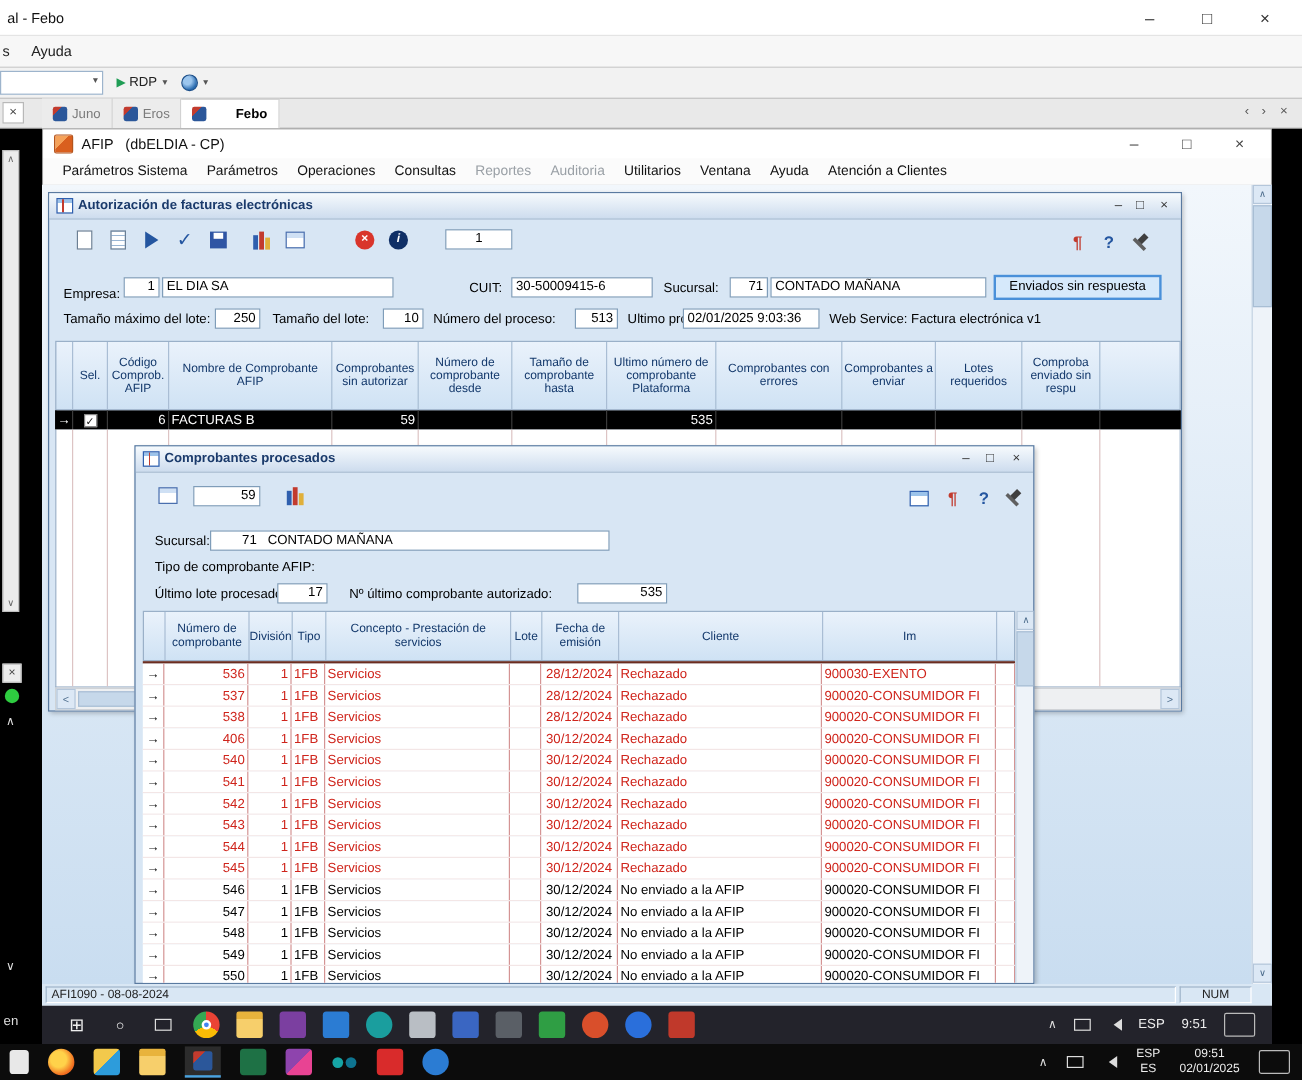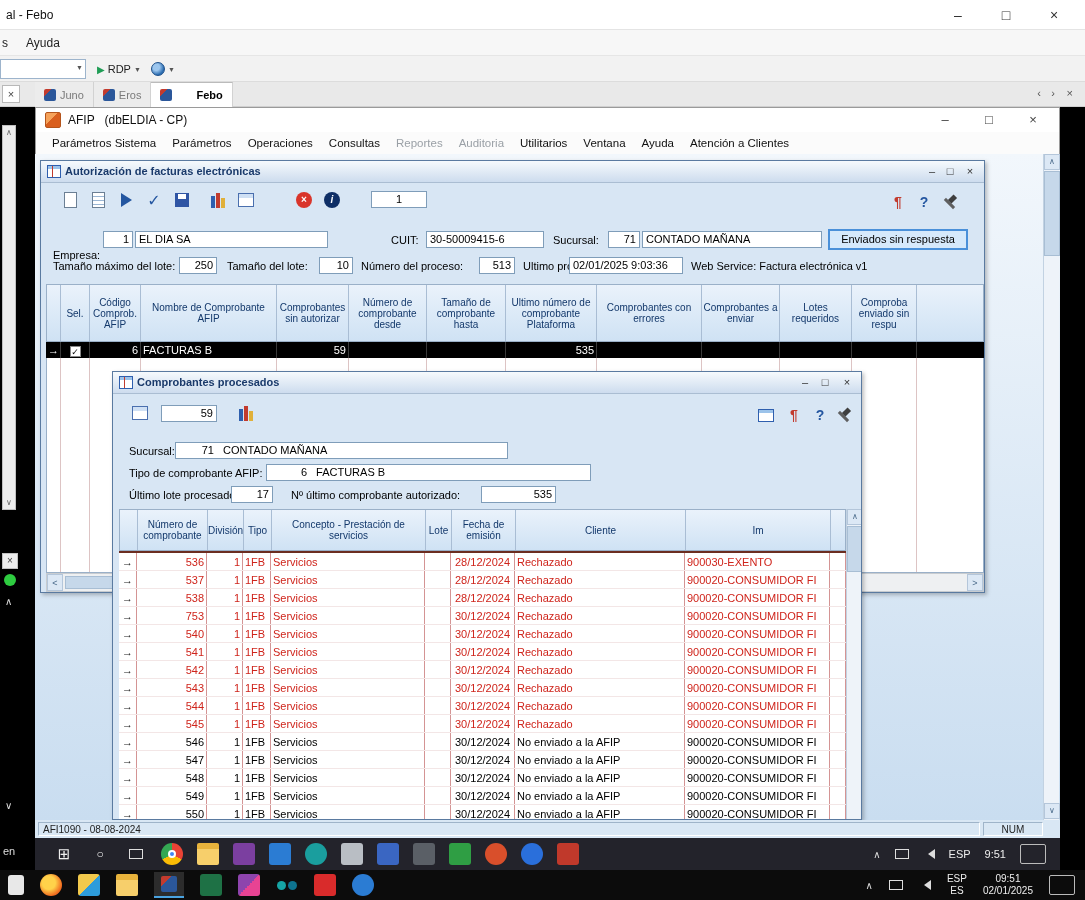--- a/index.html
+++ b/index.html
@@ -272,21 +272,21 @@
     <span class="icoBtn" style="left:870px;top:28px">
         <span class="ic-help">?</span>
       </span>
     <span class="icoBtn" style="left:896px;top:28px">
         <span class="ic-gavel">
           <i class="h1"></i>
           <i class="h2"></i>
         </span>
       </span>
 
-    <span class="lb" style="left:12px;top:88px">Empresa:</span>
+    <span class="lb" style="left:12px;top:78px">Empresa:</span>
     <span class="tf num" style="left:62px;top:70px;width:30px">1</span>
     <span class="tf" style="left:94px;top:70px;width:193px">EL DIA SA</span>
     <span class="lb" style="left:350px;top:73px">CUIT:</span>
     <span class="tf" style="left:385px;top:70px;width:118px">30-50009415-6</span>
     <span class="lb" style="left:512px;top:73px">Sucursal:</span>
     <span class="tf num" style="left:567px;top:70px;width:32px">71</span>
     <span class="tf" style="left:601px;top:70px;width:180px">CONTADO MAÑANA</span>
     <span class="btn-def" style="left:787px;top:68px;width:140px;height:21px;line-height:17px">Enviados sin respuesta</span>
 
     <span class="lb" style="left:12px;top:99px">Tamaño máximo del lote:</span>
@@ -389,24 +389,20 @@
           <i class="h2"></i>
         </span>
       </span>
 
     <span class="lb" style="left:16px;top:73px">Sucursal:</span>
     <span class="tf" style="left:62px;top:70px;width:333px;padding:0">
       <span style="display:inline-block;width:38px;text-align:right">71</span>
       <span style="display:inline-block;padding-left:6px">CONTADO MAÑANA</span>
     </span>
     <span class="lb" style="left:16px;top:95px">Tipo de comprobante AFIP:</span>
-    <span class="tf" style="left:153px;top:92px;width:325px;padding:0">
-      <span style="display:inline-block;width:40px;text-align:right">6</span>
-      <span style="display:inline-block;padding-left:6px">FACTURAS B</span>
-    </span>
     <span class="lb" style="left:16px;top:117px">Último lote procesado:</span>
     <span class="tf num" style="left:118px;top:114px;width:42px">17</span>
     <span class="lb" style="left:178px;top:117px">Nº último comprobante autorizado:</span>
     <span class="tf num" style="left:368px;top:114px;width:75px">535</span>
 
     <div class="g2 ghead abs" style="left:6px;top:137px;height:42px">
       <div class="hc"></div>
 
     <div class="hc">Número de comprobante</div>
         <div class="hc">División</div>
@@ -454,21 +450,21 @@
           <div class="c">Servicios</div>
           <div class="c num"></div>
           <div class="c ctr">28/12/2024</div>
           <div class="c">Rechazado</div>
           <div class="c">900020-CONSUMIDOR FI</div>
           <div class="c"></div>
         </div>
 
         <div class="g2 prow red">
           <div class="c mk">→</div>
-          <div class="c num">753</div>
+          <div class="c num">406</div>
           <div class="c num">1</div>
           <div class="c">1FB</div>
           <div class="c">Servicios</div>
           <div class="c num"></div>
           <div class="c ctr">30/12/2024</div>
           <div class="c">Rechazado</div>
           <div class="c">900020-CONSUMIDOR FI</div>
           <div class="c"></div>
         </div>
 

